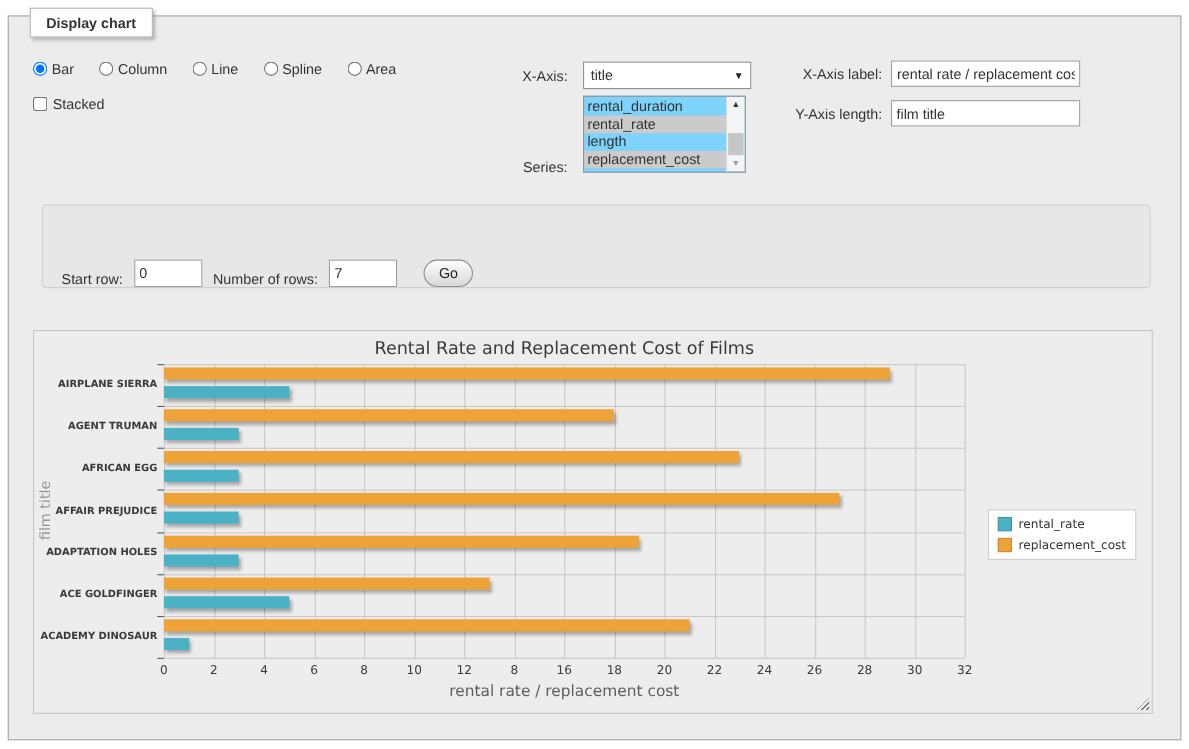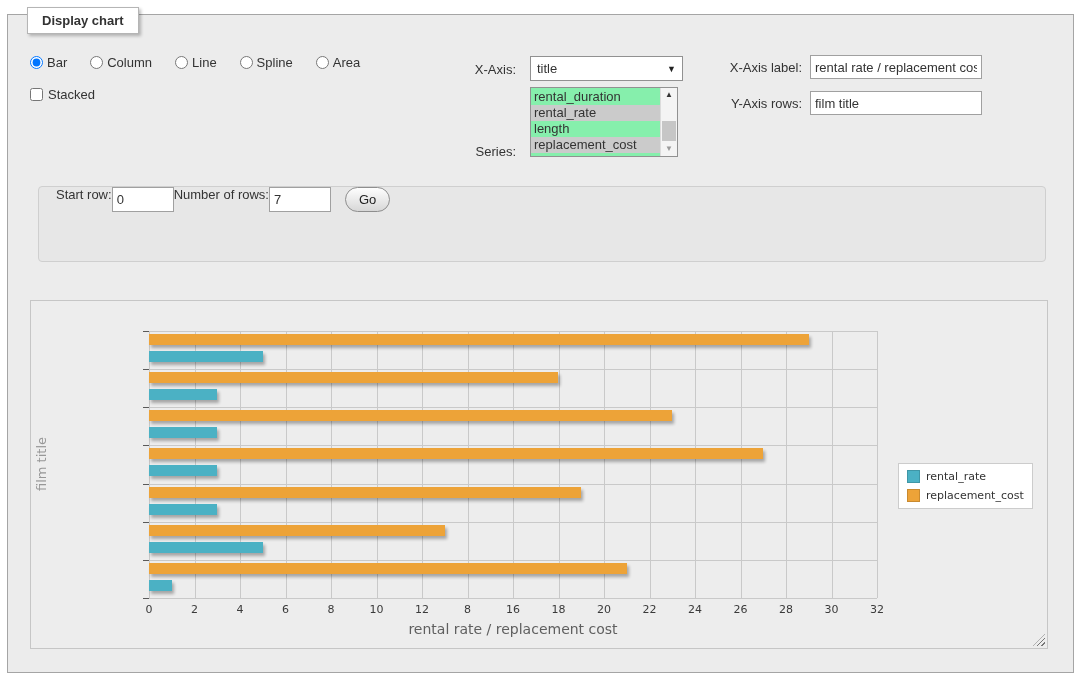--- a/index.html
+++ b/index.html
@@ -28,38 +28,38 @@
   #series-label{left:430px;top:144px;}
   .form-label2{position:absolute;width:90px;text-align:right;color:#333;}
   #xaxislabel-label{left:712px;top:60px;}
   #yaxislabel-label{left:712px;top:96px;}
 
   .select-box{position:absolute;left:530px;top:56px;width:153px;height:25px;background:#fff;
     border:1px solid #919191;display:flex;align-items:center;justify-content:space-between;
     padding:0 6px;box-sizing:border-box;cursor:default;}
   .select-box .arrow{font-size:9px;color:#222;}
 
-  .listbox{position:absolute;left:530px;top:87px;width:148px;height:70px;background:#86efac;
+  .listbox{position:absolute;left:530px;top:87px;width:148px;height:70px;background:#7dd3fc;
     border:1px solid #919191;box-sizing:border-box;overflow:hidden;}
   .listbox .opts{position:absolute;left:0;top:1px;right:17px;}
   .listbox .option{height:16px;line-height:16px;padding:0 3px;white-space:nowrap;overflow:hidden;}
   .listbox .option.selected{background:#cbcbcb;}
   .scrollbar{position:absolute;right:0;top:0;bottom:0;width:16px;background:#f4f4f4;border-left:1px solid #dcdcdc;}
   .sb-btn{position:absolute;left:0;right:0;height:14px;text-align:center;font-size:8px;line-height:14px;}
   .sb-up{top:0;color:#333;}
   .sb-down{bottom:0;color:#9a9a9a;}
   .sb-thumb{position:absolute;left:1px;right:1px;top:33px;height:20px;background:#c6c6c6;}
 
   #xaxislabel-input{position:absolute;left:810px;top:55px;width:172px;height:24px;}
   #yaxislabel-input{position:absolute;left:810px;top:91px;width:172px;height:24px;}
 
   
   .rows-panel{position:absolute;left:38px;top:186px;width:1008px;height:76px;background:#e7e7e7;
     border:1px solid #cfcfcf;border-radius:4px;box-sizing:border-box;}
-  .rows-inner{position:absolute;left:17px;top:0;height:100%;display:flex;align-items:flex-start;}
+  .rows-inner{position:absolute;left:17px;top:0;height:100%;display:flex;align-items:flex-end;gap:10px;}
   .rows-inner .small-input{width:62px;height:25px;}
   .go-button{border:1px solid #8e8e8e;border-radius:13px;background:linear-gradient(#fefefe,#d7d7d7);
     padding:4px 13px;font-size:13px;color:#222;cursor:pointer;margin-left:14px;font-family:"Liberation Sans",sans-serif;}
 
   
   .chart-container{position:absolute;left:30px;top:300px;width:1018px;height:349px;background:#ededed;
     border:1px solid #c6c6c6;box-sizing:border-box;font-family:"DejaVu Sans",sans-serif;}
   .chart-title{position:absolute;left:118px;top:6px;width:728px;text-align:center;
     font-size:16px;color:#3a3a3a;}
   .plot{position:absolute;left:118px;top:30px;width:728px;height:267px;}
@@ -139,34 +139,35 @@
     <div class="scrollbar">
       <div class="sb-btn sb-up">▲</div>
       <div class="sb-thumb"></div>
       <div class="sb-btn sb-down">▼</div>
     </div>
   </div>
 
   <div class="form-label2" id="xaxislabel-label">X-Axis label:</div>
   <input class="text-input" id="xaxislabel-input" value="rental rate / replacement cost" style="">
 
-  <div class="form-label2" id="yaxislabel-label">Y-Axis rows:</div>
+  <div class="form-label2" id="yaxislabel-label">Y-Axis length:</div>
   <input class="text-input" id="yaxislabel-input" value="film title" style="">
 
   <div class="rows-panel">
     <div class="rows-inner">
       <span>Start row:</span>
       <input class="text-input small-input" value="0" style="">
       <span>Number of rows:</span>
       <input class="text-input small-input" value="7" style="">
       <button class="go-button">Go</button>
     </div>
   </div>
 
   <div class="chart-container">
+    <div class="chart-title">Rental Rate and Replacement Cost of Films</div>
     <div class="plot" id="plot">
         <div class="vgrid" style="left: 0%;"></div>
         <div class="vgrid" style="left: 6.25%;"></div>
         <div class="vgrid" style="left: 12.5%;"></div>
         <div class="vgrid" style="left: 18.75%;"></div>
         <div class="vgrid" style="left: 25%;"></div>
         <div class="vgrid" style="left: 31.25%;"></div>
         <div class="vgrid" style="left: 37.5%;"></div>
         <div class="vgrid" style="left: 43.75%;"></div>
         <div class="vgrid" style="left: 50%;"></div>
@@ -202,20 +203,29 @@
         <div class="bar" style="top: 96.2857px; left: 0px; width: 9.34375%; background: rgb(75, 177, 196);"></div>
         <div class="bar" style="top: 117.429px; left: 0px; width: 84.3438%; background: rgb(237, 163, 56);"></div>
         <div class="bar" style="top: 134.429px; left: 0px; width: 9.34375%; background: rgb(75, 177, 196);"></div>
         <div class="bar" style="top: 155.571px; left: 0px; width: 59.3437%; background: rgb(237, 163, 56);"></div>
         <div class="bar" style="top: 172.571px; left: 0px; width: 9.34375%; background: rgb(75, 177, 196);"></div>
         <div class="bar" style="top: 193.714px; left: 0px; width: 40.5938%; background: rgb(237, 163, 56);"></div>
         <div class="bar" style="top: 210.714px; left: 0px; width: 15.5938%; background: rgb(75, 177, 196);"></div>
         <div class="bar" style="top: 231.857px; left: 0px; width: 65.5938%; background: rgb(237, 163, 56);"></div>
         <div class="bar" style="top: 248.857px; left: 0px; width: 3.09375%; background: rgb(75, 177, 196);"></div>
       </div>
+    <div class="cat-labels" id="cat-labels">
+        <div class="cat-label" style="top: 19.0714px;">AIRPLANE SIERRA</div>
+        <div class="cat-label" style="top: 57.2143px;">AGENT TRUMAN</div>
+        <div class="cat-label" style="top: 95.3571px;">AFRICAN EGG</div>
+        <div class="cat-label" style="top: 133.5px;">AFFAIR PREJUDICE</div>
+        <div class="cat-label" style="top: 171.643px;">ADAPTATION HOLES</div>
+        <div class="cat-label" style="top: 209.786px;">ACE GOLDFINGER</div>
+        <div class="cat-label" style="top: 247.929px;">ACADEMY DINOSAUR</div>
+      </div>
     <div class="xtick-labels" id="xtick-labels">
         <div class="xtick-label" style="left: 0%;">0</div>
         <div class="xtick-label" style="left: 6.25%;">2</div>
         <div class="xtick-label" style="left: 12.5%;">4</div>
         <div class="xtick-label" style="left: 18.75%;">6</div>
         <div class="xtick-label" style="left: 25%;">8</div>
         <div class="xtick-label" style="left: 31.25%;">10</div>
         <div class="xtick-label" style="left: 37.5%;">12</div>
         <div class="xtick-label" style="left: 43.75%;">8</div>
         <div class="xtick-label" style="left: 50%;">16</div>

